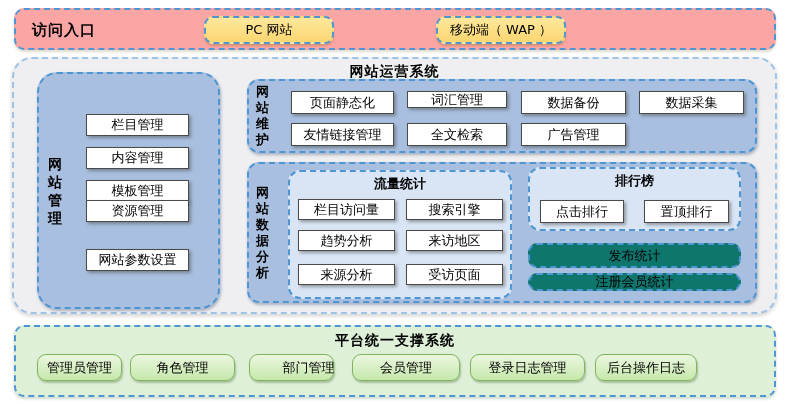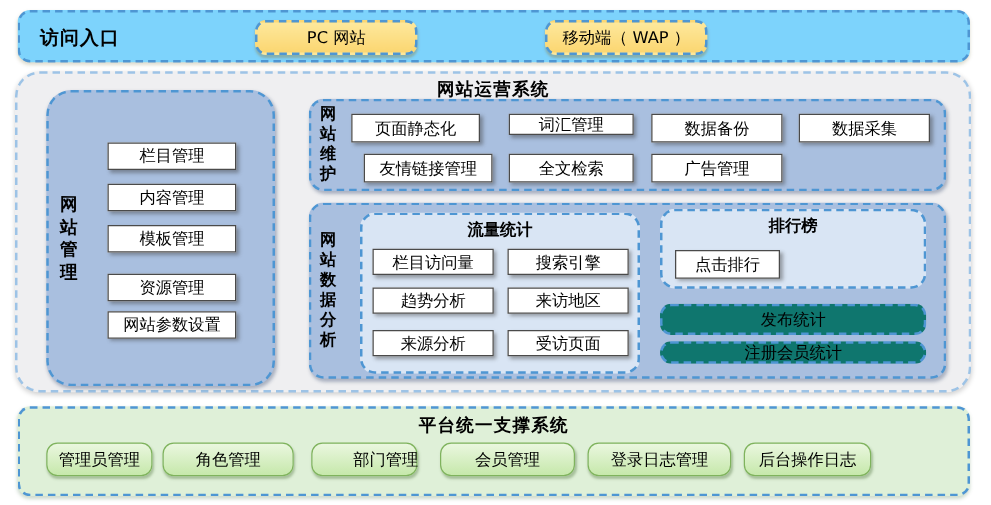--- a/index.html
+++ b/index.html
@@ -2,21 +2,21 @@
 <html><head>
 <meta charset="utf-8">
 <style>
   * { margin:0; padding:0; box-sizing:border-box; }
   html,body { width:793px; height:404px; background:#ffffff; font-family:"DejaVu Sans","Liberation Sans",sans-serif; color:#000; }
   .stage { position:relative; width:793px; height:404px; background:#ffffff; overflow:hidden; }
 
   
   .entrance {
     position:absolute; left:14px; top:8px; width:762px; height:42px;
-    background:#7dd3fc; border:2px dashed #4E96D3; border-radius:10px;
+    background:#fca5a5; border:2px dashed #4E96D3; border-radius:10px;
     box-shadow:0 2px 3px rgba(120,110,60,.25);
   }
   .entrance-title {
     position:absolute; left:16px; top:11px; font-size:15px; font-weight:bold; letter-spacing:1px;
   }
   .pill-yellow {
     position:absolute; top:6px; height:28px; width:130px;
     background:linear-gradient(#FDE89C,#FBD671);
     border:2px dashed #4E96D3; border-radius:9px;
     font-size:13px; display:flex; align-items:center; justify-content:center;
@@ -104,27 +104,27 @@
   </div>
 
   <div class="operation">
     <div class="operation-title">网站运营系统</div>
 
     <div class="blue-section management">
       <div class="vlabel">网站管理</div>
       <div class="wbox mg-item" style="top:40px;">栏目管理</div>
       <div class="wbox mg-item" style="top:73px;text-align:right;">内容管理</div>
       <div class="wbox mg-item" style="top:106px;">模板管理</div>
-      <div class="wbox mg-item" style="top:145px;">资源管理</div>
+      <div class="wbox mg-item" style="top:126px;">资源管理</div>
       <div class="wbox mg-item" style="top:175px;">网站参数设置</div>
     </div>
 
     <div class="blue-section maintenance">
       <div class="vlabel vlabel-sm">网站维护</div>
-      <div class="wbox" style="left:32px;  top:10px; width:103px; height:23px;">页面静态化</div>
+      <div class="wbox" style="left:42px;  top:10px; width:103px; height:23px;">页面静态化</div>
       <div class="wbox" style="left:158px; top:10px; width:100px; height:17px;font-family:Liberation Serif, serif;">词汇管理</div>
       <div class="wbox" style="left:272px; top:10px; width:105px; height:23px;">数据备份</div>
       <div class="wbox" style="left:390px; top:10px; width:105px; height:23px;">数据采集</div>
       <div class="wbox" style="left:42px;  top:42px; width:103px; height:23px;">友情链接管理</div>
       <div class="wbox" style="left:158px; top:42px; width:100px; height:23px;">全文检索</div>
       <div class="wbox" style="left:272px; top:42px; width:105px; height:23px;">广告管理</div>
     </div>
 
     <div class="blue-section analysis">
       <div class="vlabel vlabel-sm">网站数据分析</div>
@@ -135,20 +135,21 @@
         <div class="wbox" style="left:116px; top:27px; width:97px; height:21px;">搜索引擎</div>
         <div class="wbox" style="left:8px;   top:58px; width:97px; height:21px;">趋势分析</div>
         <div class="wbox" style="left:116px; top:58px; width:97px; height:21px;">来访地区</div>
         <div class="wbox" style="left:8px;   top:92px; width:97px; height:21px;">来源分析</div>
         <div class="wbox" style="left:116px; top:92px; width:97px; height:21px;">受访页面</div>
       </div>
 
       <div class="lblue" style="left:279px; top:3px; width:213px; height:64px;">
         <div class="panel-title">排行榜</div>
         <div class="wbox" style="left:10px;  top:31px; width:84px; height:23px;">点击排行</div>
+        <div class="wbox" style="left:114px; top:31px; width:85px; height:23px;">置顶排行</div>
       </div>
 
       <div class="bar-lblue" style="left:279px; top:79px;  width:213px; height:25px;">发布统计</div>
       <div class="bar-lblue" style="left:279px; top:109px; width:213px; height:18px;">注册会员统计</div>
     </div>
   </div>
 
   <div class="support">
     <div class="support-title">平台统一支撑系统</div>
     <div class="pill-green" style="left:21px;  width:85px;">管理员管理</div>

